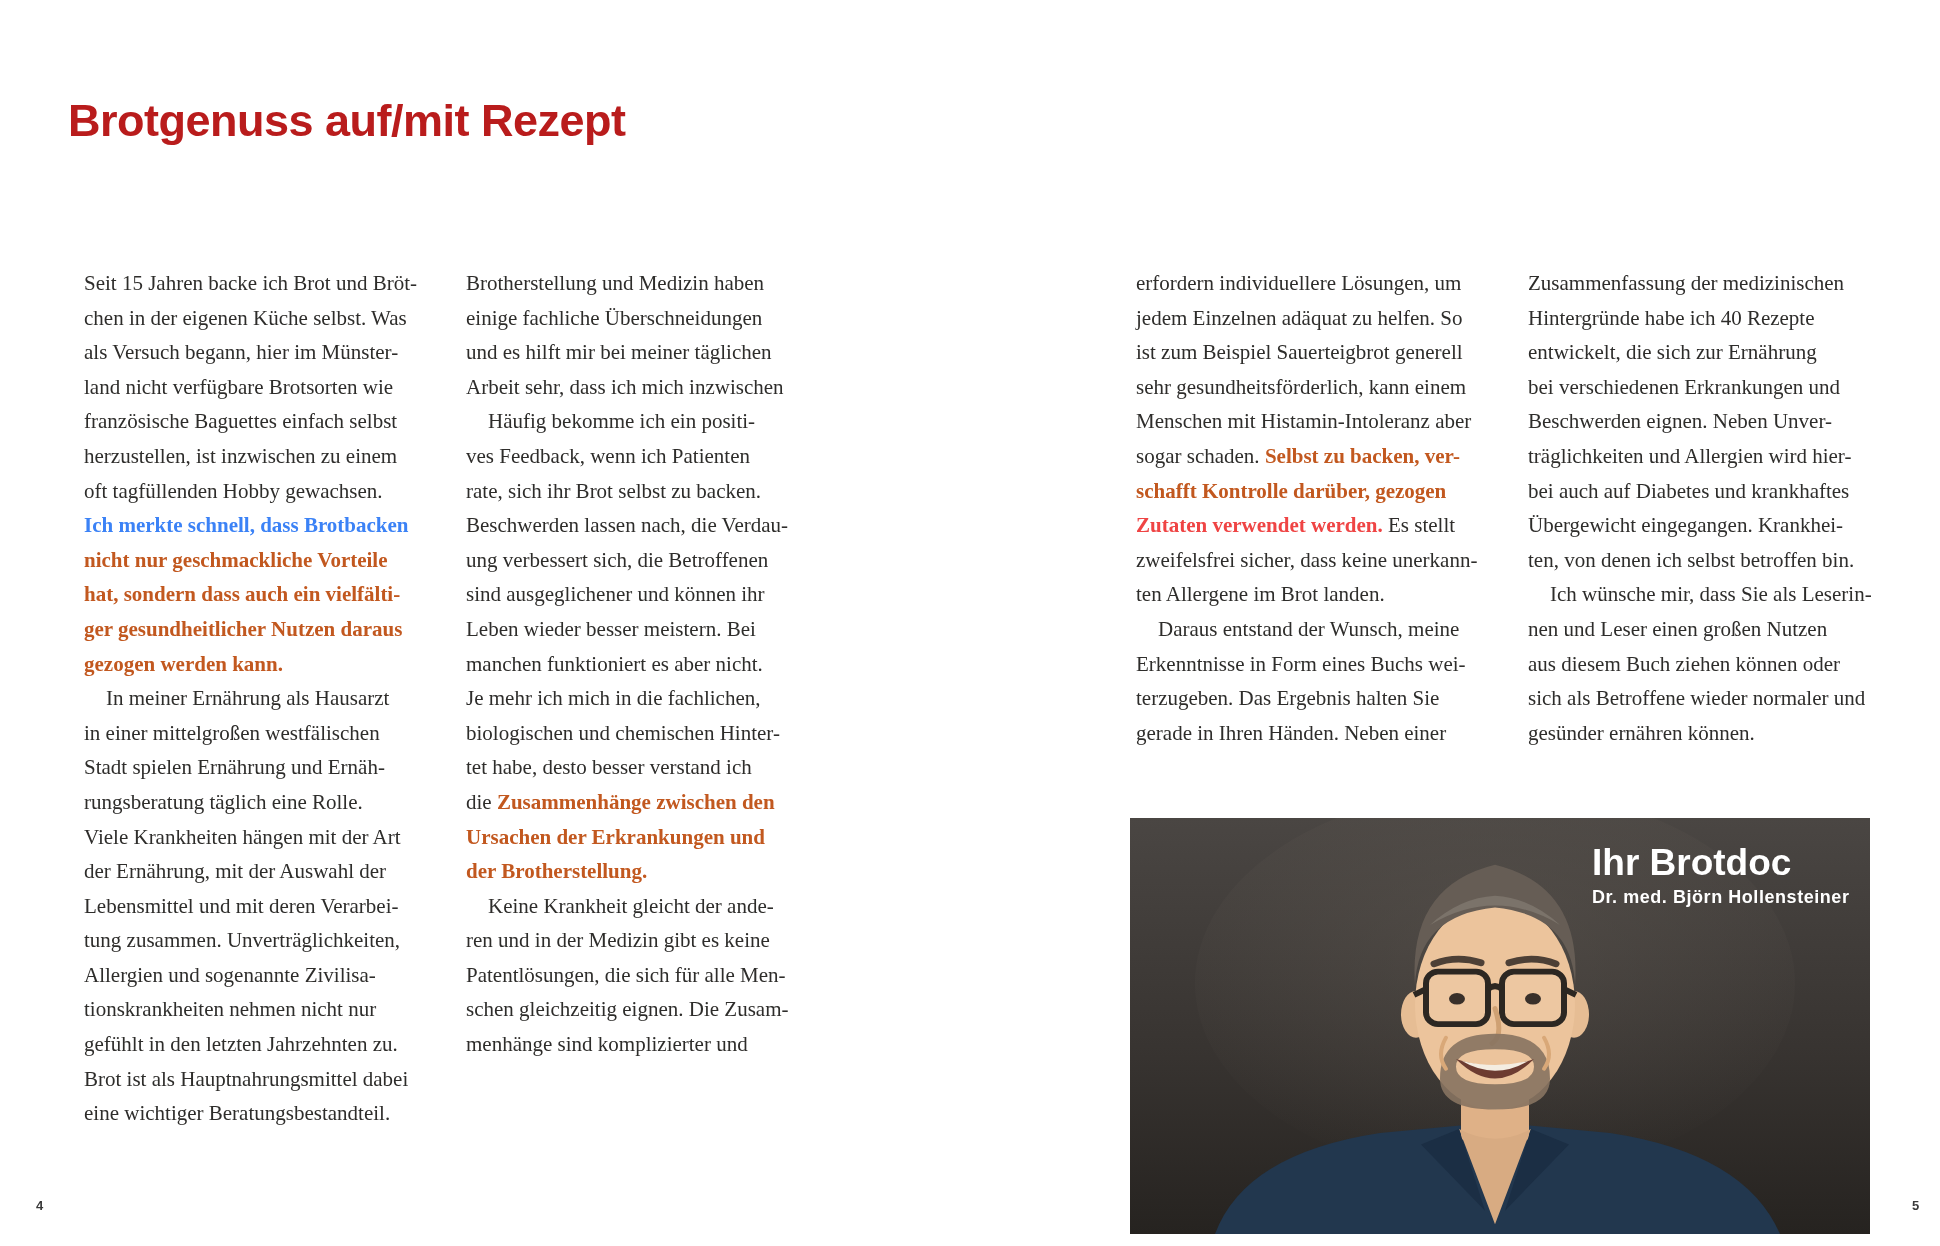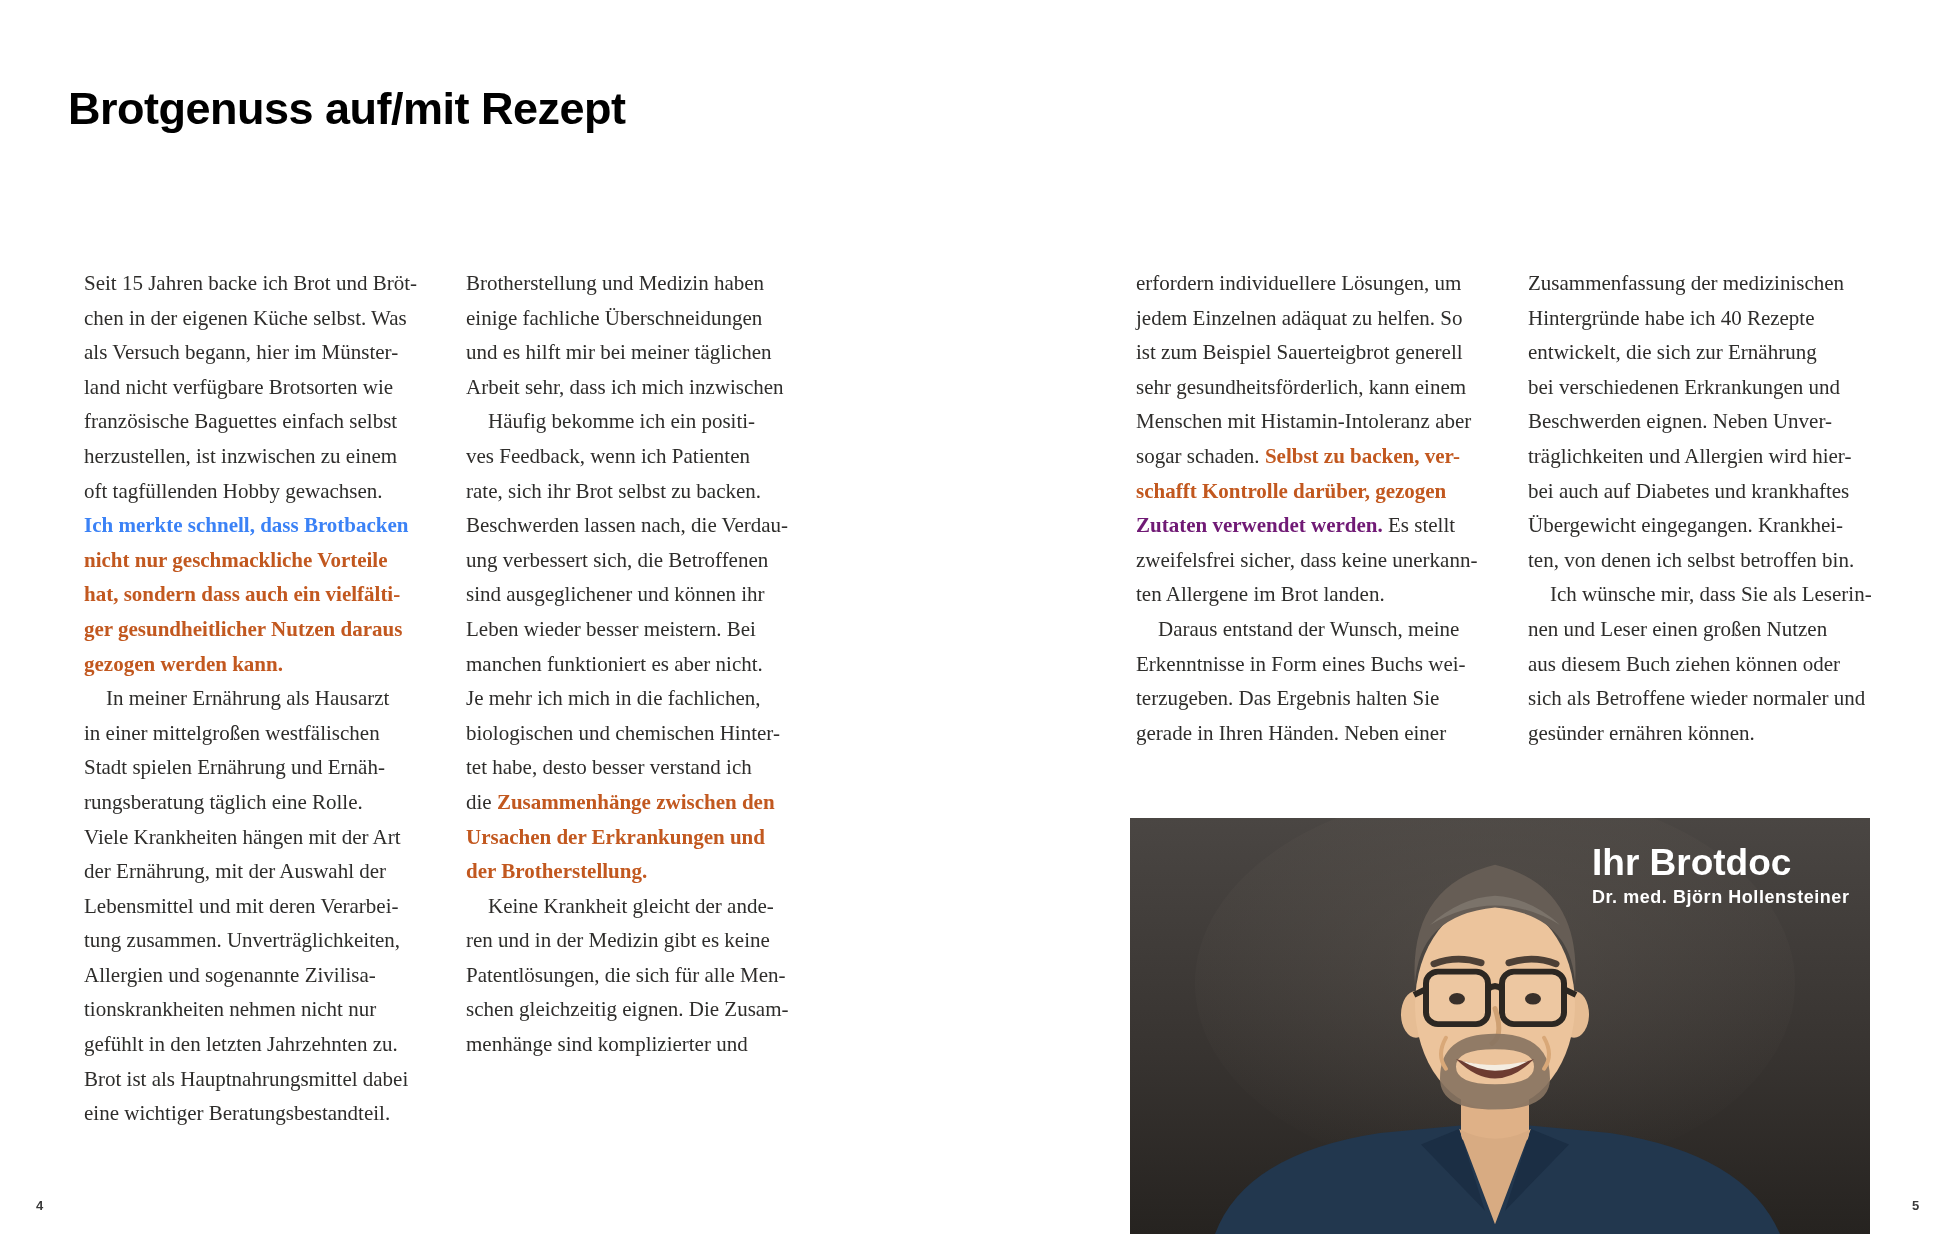--- a/index.html
+++ b/index.html
@@ -39,21 +39,21 @@
     font-size:13px; font-weight:700; color:#3a3a3a;
   }
   .pagenum.l { left:36px; }
   .pagenum.r { left:1912px; }
 </style>
 </head>
 <body>
 
 <div class="page">
 
-  <h1 class="title" style="color: #000000;">Brotgenuss auf/mit Rezept</h1>
+  <h1 class="title" style="color: #b91c1c; margin-top: 12px;">Brotgenuss auf/mit Rezept</h1>
 
   <div class="col col-1" style="color: rgb(46, 45, 43);">
       <div class="line"><span>Seit 15 Jahren backe ich Brot und Bröt-</span></div>
       <div class="line"><span>chen in der eigenen Küche selbst. Was</span></div>
       <div class="line"><span>als Versuch begann, hier im Münster-</span></div>
       <div class="line"><span>land nicht verfügbare Brotsorten wie</span></div>
       <div class="line"><span>französische Baguettes einfach selbst</span></div>
       <div class="line"><span>herzustellen, ist inzwischen zu einem</span></div>
       <div class="line"><span>oft tagfüllenden Hobby gewachsen.</span></div>
       <div class="line"><span class="em" style="color: #3b82f6;">Ich merkte schnell, dass Brotbacken</span></div>
@@ -101,21 +101,21 @@
       <div class="line"><span>menhänge sind komplizierter und</span></div>
     </div>
   <div class="col col-3" style="color: rgb(46, 45, 43);">
       <div class="line"><span>erfordern individuellere Lösungen, um</span></div>
       <div class="line"><span>jedem Einzelnen adäquat zu helfen. So</span></div>
       <div class="line"><span>ist zum Beispiel Sauerteigbrot generell</span></div>
       <div class="line"><span>sehr gesundheitsförderlich, kann einem</span></div>
       <div class="line"><span>Menschen mit Histamin-Intoleranz aber</span></div>
       <div class="line"><span>sogar schaden. </span><span class="em" style="color: rgb(194, 88, 31);">Selbst zu backen, ver-</span></div>
       <div class="line"><span class="em" style="color: rgb(194, 88, 31);">schafft Kontrolle darüber, gezogen</span></div>
-      <div class="line"><span class="em" style="color: #701a75;">Zutaten verwendet werden.</span><span> Es stellt</span></div>
+      <div class="line"><span class="em" style="color: #ef4444;">Zutaten verwendet werden.</span><span> Es stellt</span></div>
       <div class="line"><span>zweifelsfrei sicher, dass keine unerkann-</span></div>
       <div class="line"><span>ten Allergene im Brot landen.</span></div>
       <div class="line indent"><span>Daraus entstand der Wunsch, meine</span></div>
       <div class="line"><span>Erkenntnisse in Form eines Buchs wei-</span></div>
       <div class="line"><span>terzugeben. Das Ergebnis halten Sie</span></div>
       <div class="line"><span>gerade in Ihren Händen. Neben einer</span></div>
     </div>
   <div class="col col-4" style="color: rgb(46, 45, 43);">
       <div class="line"><span>Zusammenfassung der medizinischen</span></div>
       <div class="line"><span>Hintergründe habe ich 40 Rezepte</span></div>

